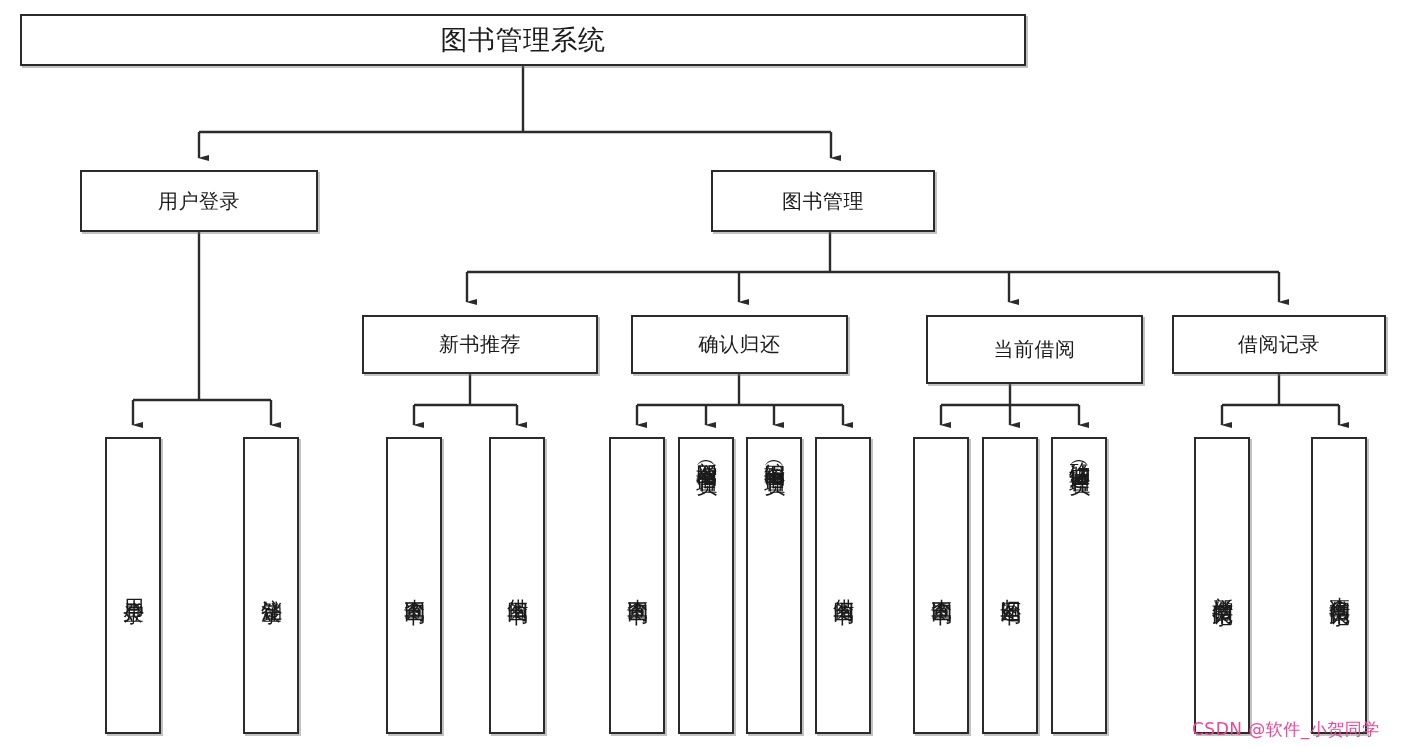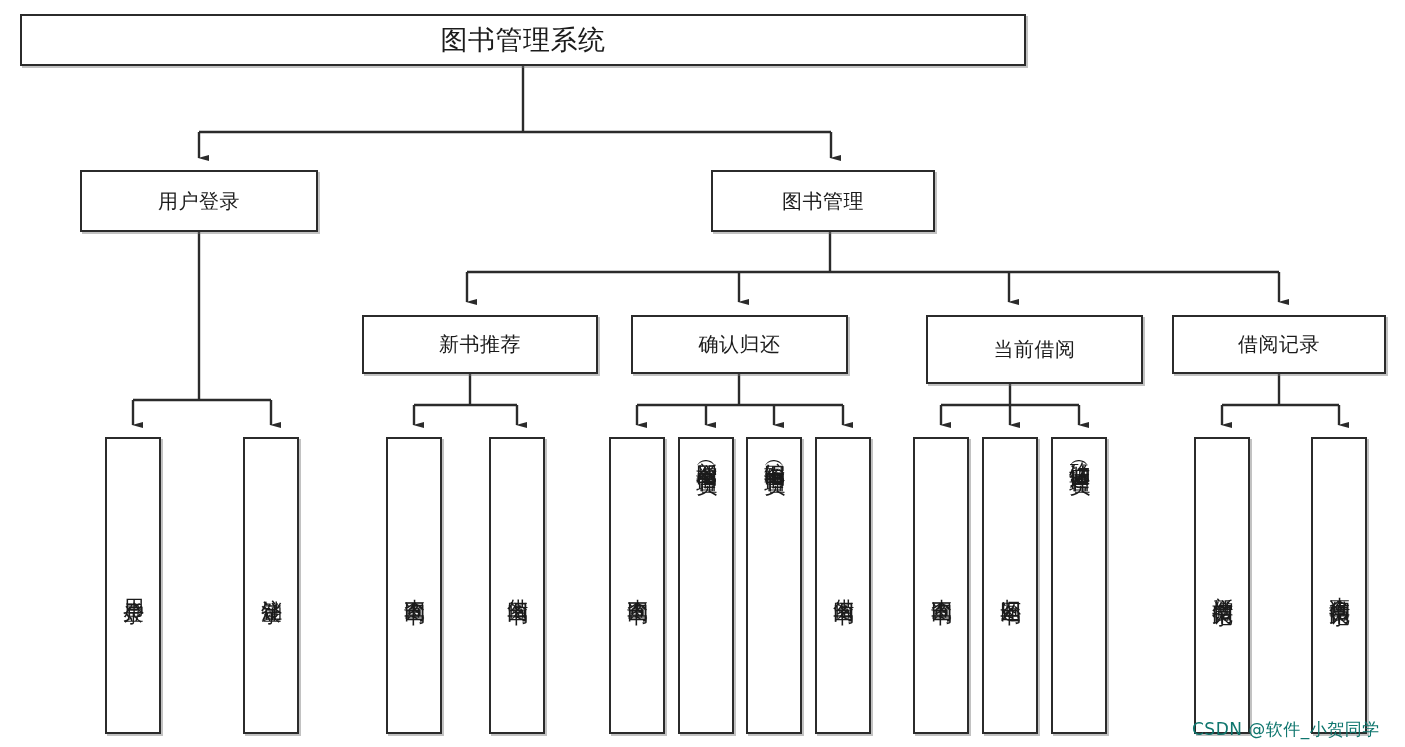--- a/index.html
+++ b/index.html
@@ -17,21 +17,21 @@
   .node.lvl2 .lbl{font-size:20px;}
   .node.lvl3 .lbl{font-size:20px;}
 
   .node.leaf{align-items:flex-start;justify-content:center;padding-top:6px;}
   .node.leaf .lbl{
       writing-mode:vertical-rl; text-orientation:upright;
       white-space:normal; font-size:21px; line-height:1.22;
       letter-spacing:2px; text-align:center;}
   .node.leaf.centered{align-items:center;padding-top:0;}
 
-  .watermark{position:absolute;color:#0f766e;font-size:17px;white-space:nowrap;
+  .watermark{position:absolute;color:#ec4899;font-size:17px;white-space:nowrap;
              letter-spacing:.5px;pointer-events:none;}
 </style>
 </head>
 <body>
 
 <div id="diagram-root">
 
   <svg class="wires" viewBox="0 0 1405 747" xmlns="http://www.w3.org/2000/svg">
     <defs>
       <marker id="arw" markerWidth="10" markerHeight="12" refX="3" refY="10" orient="auto" markerUnits="userSpaceOnUse">

